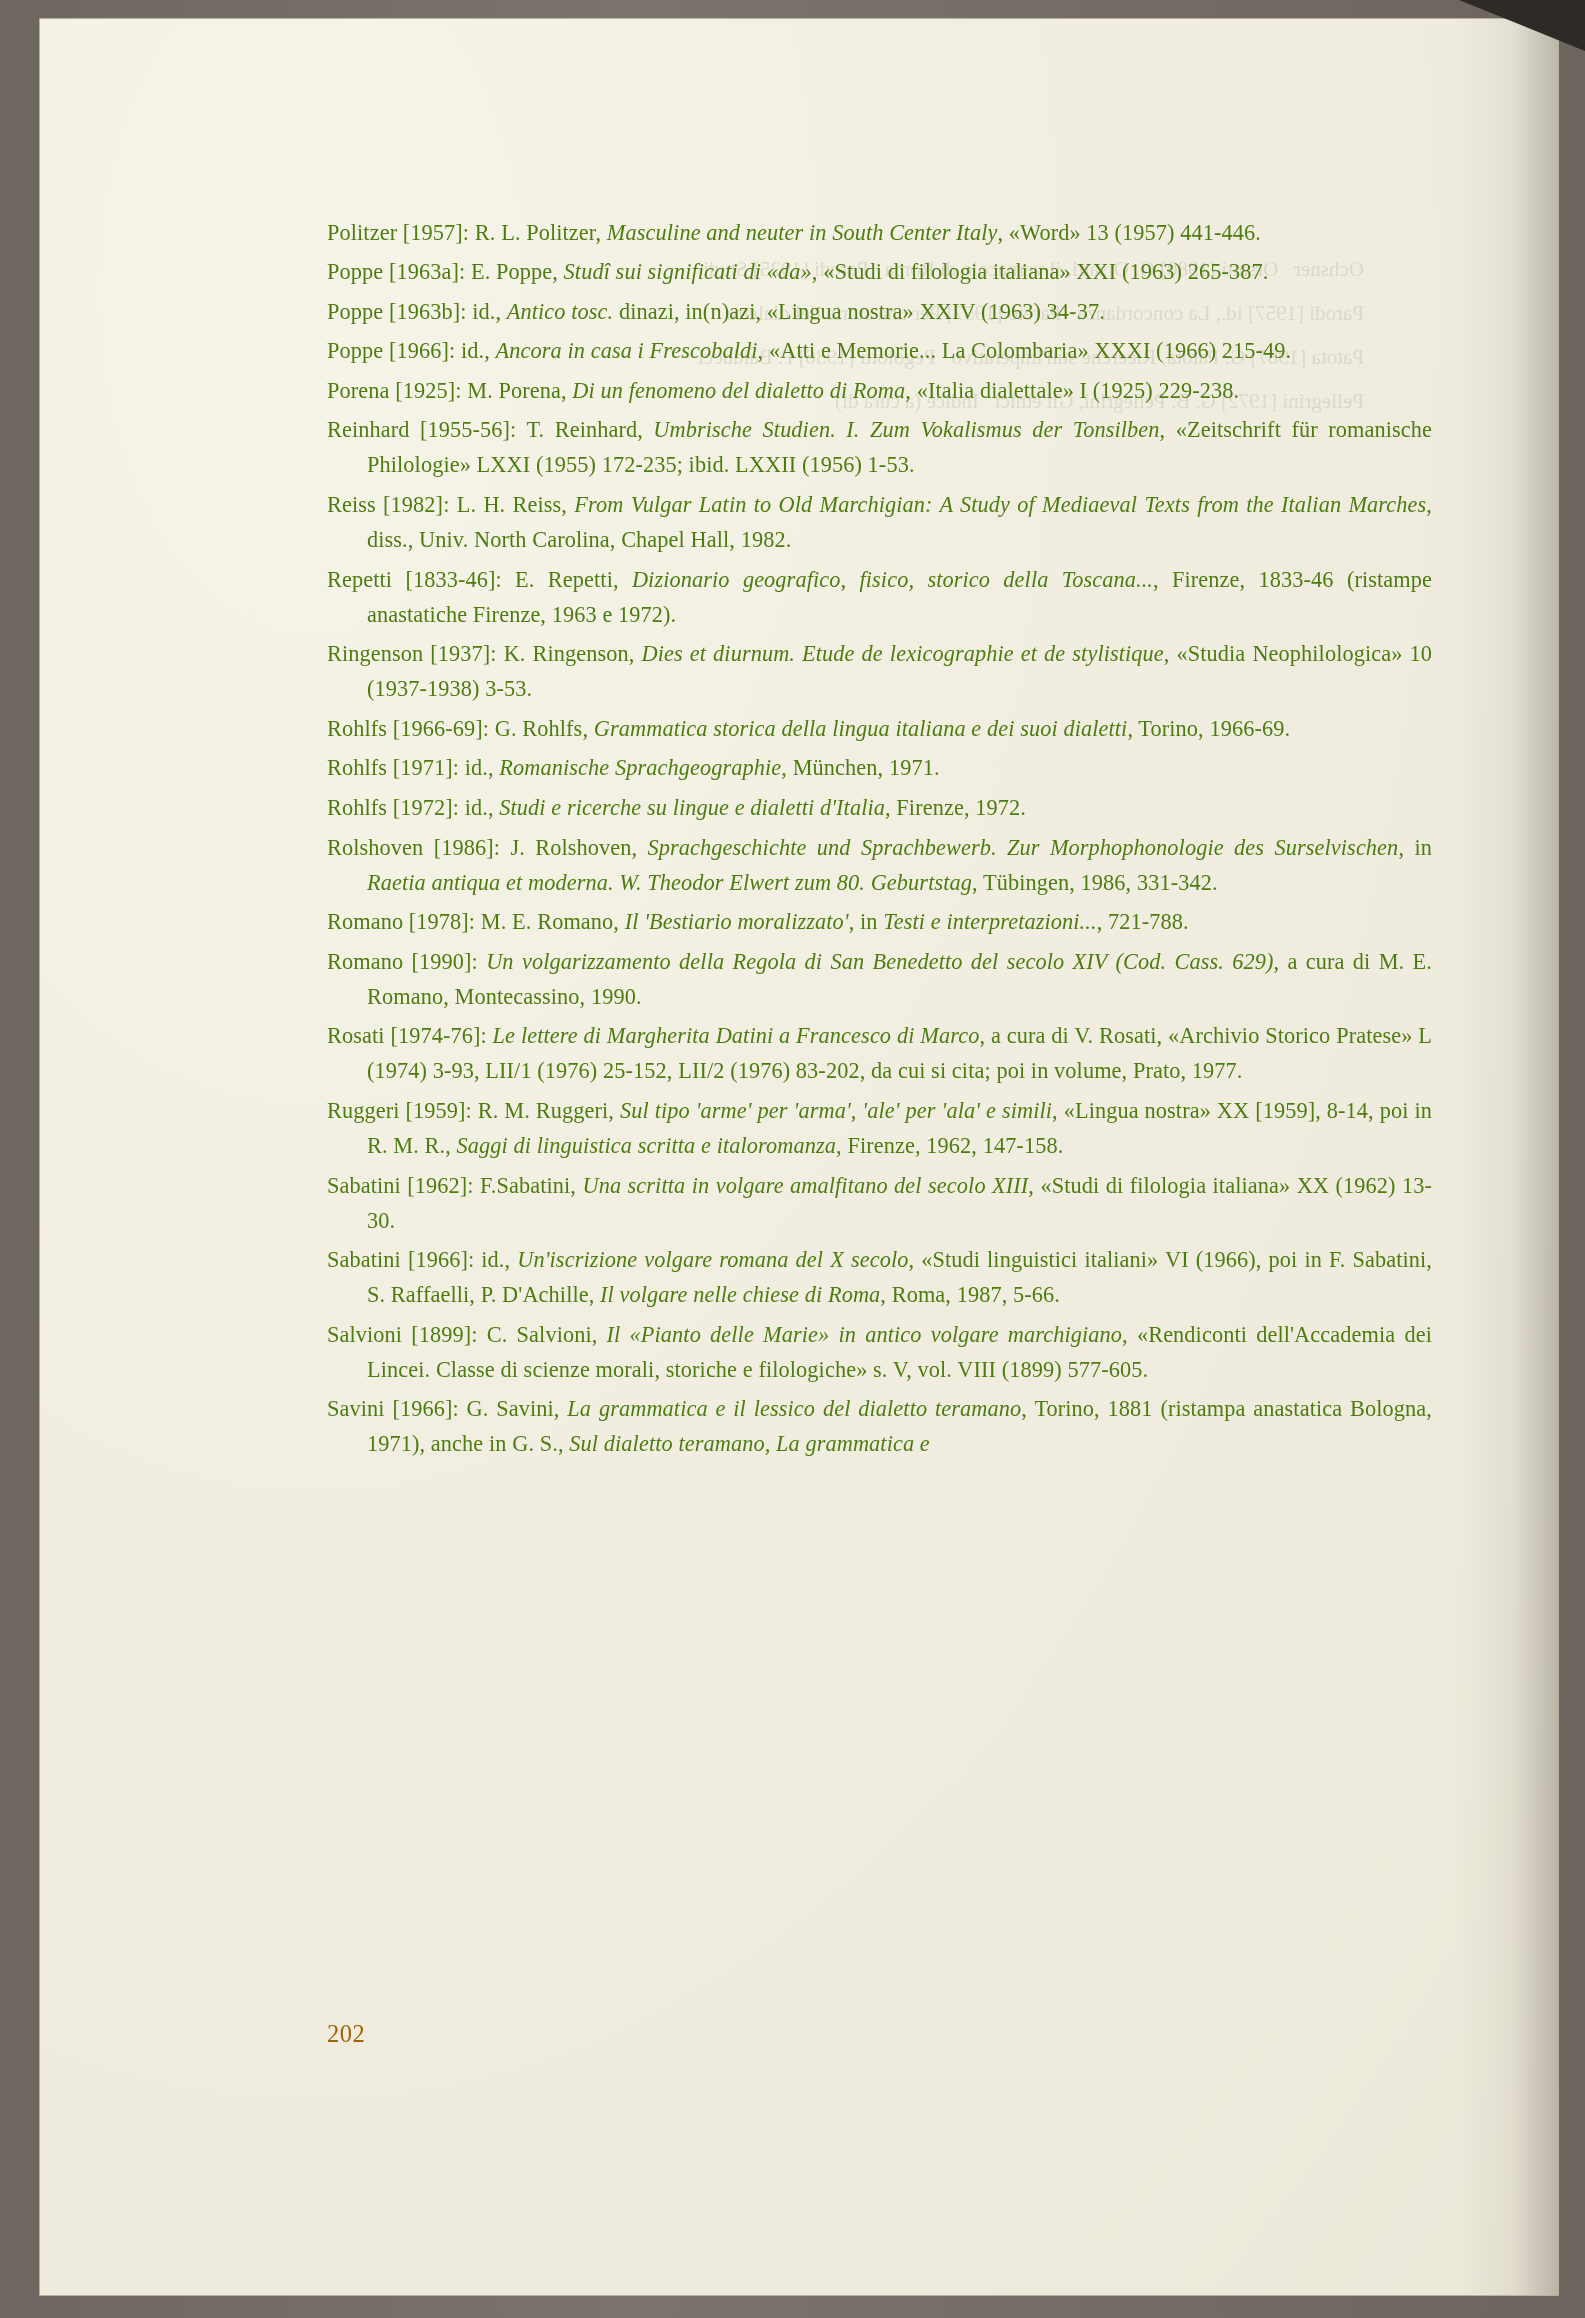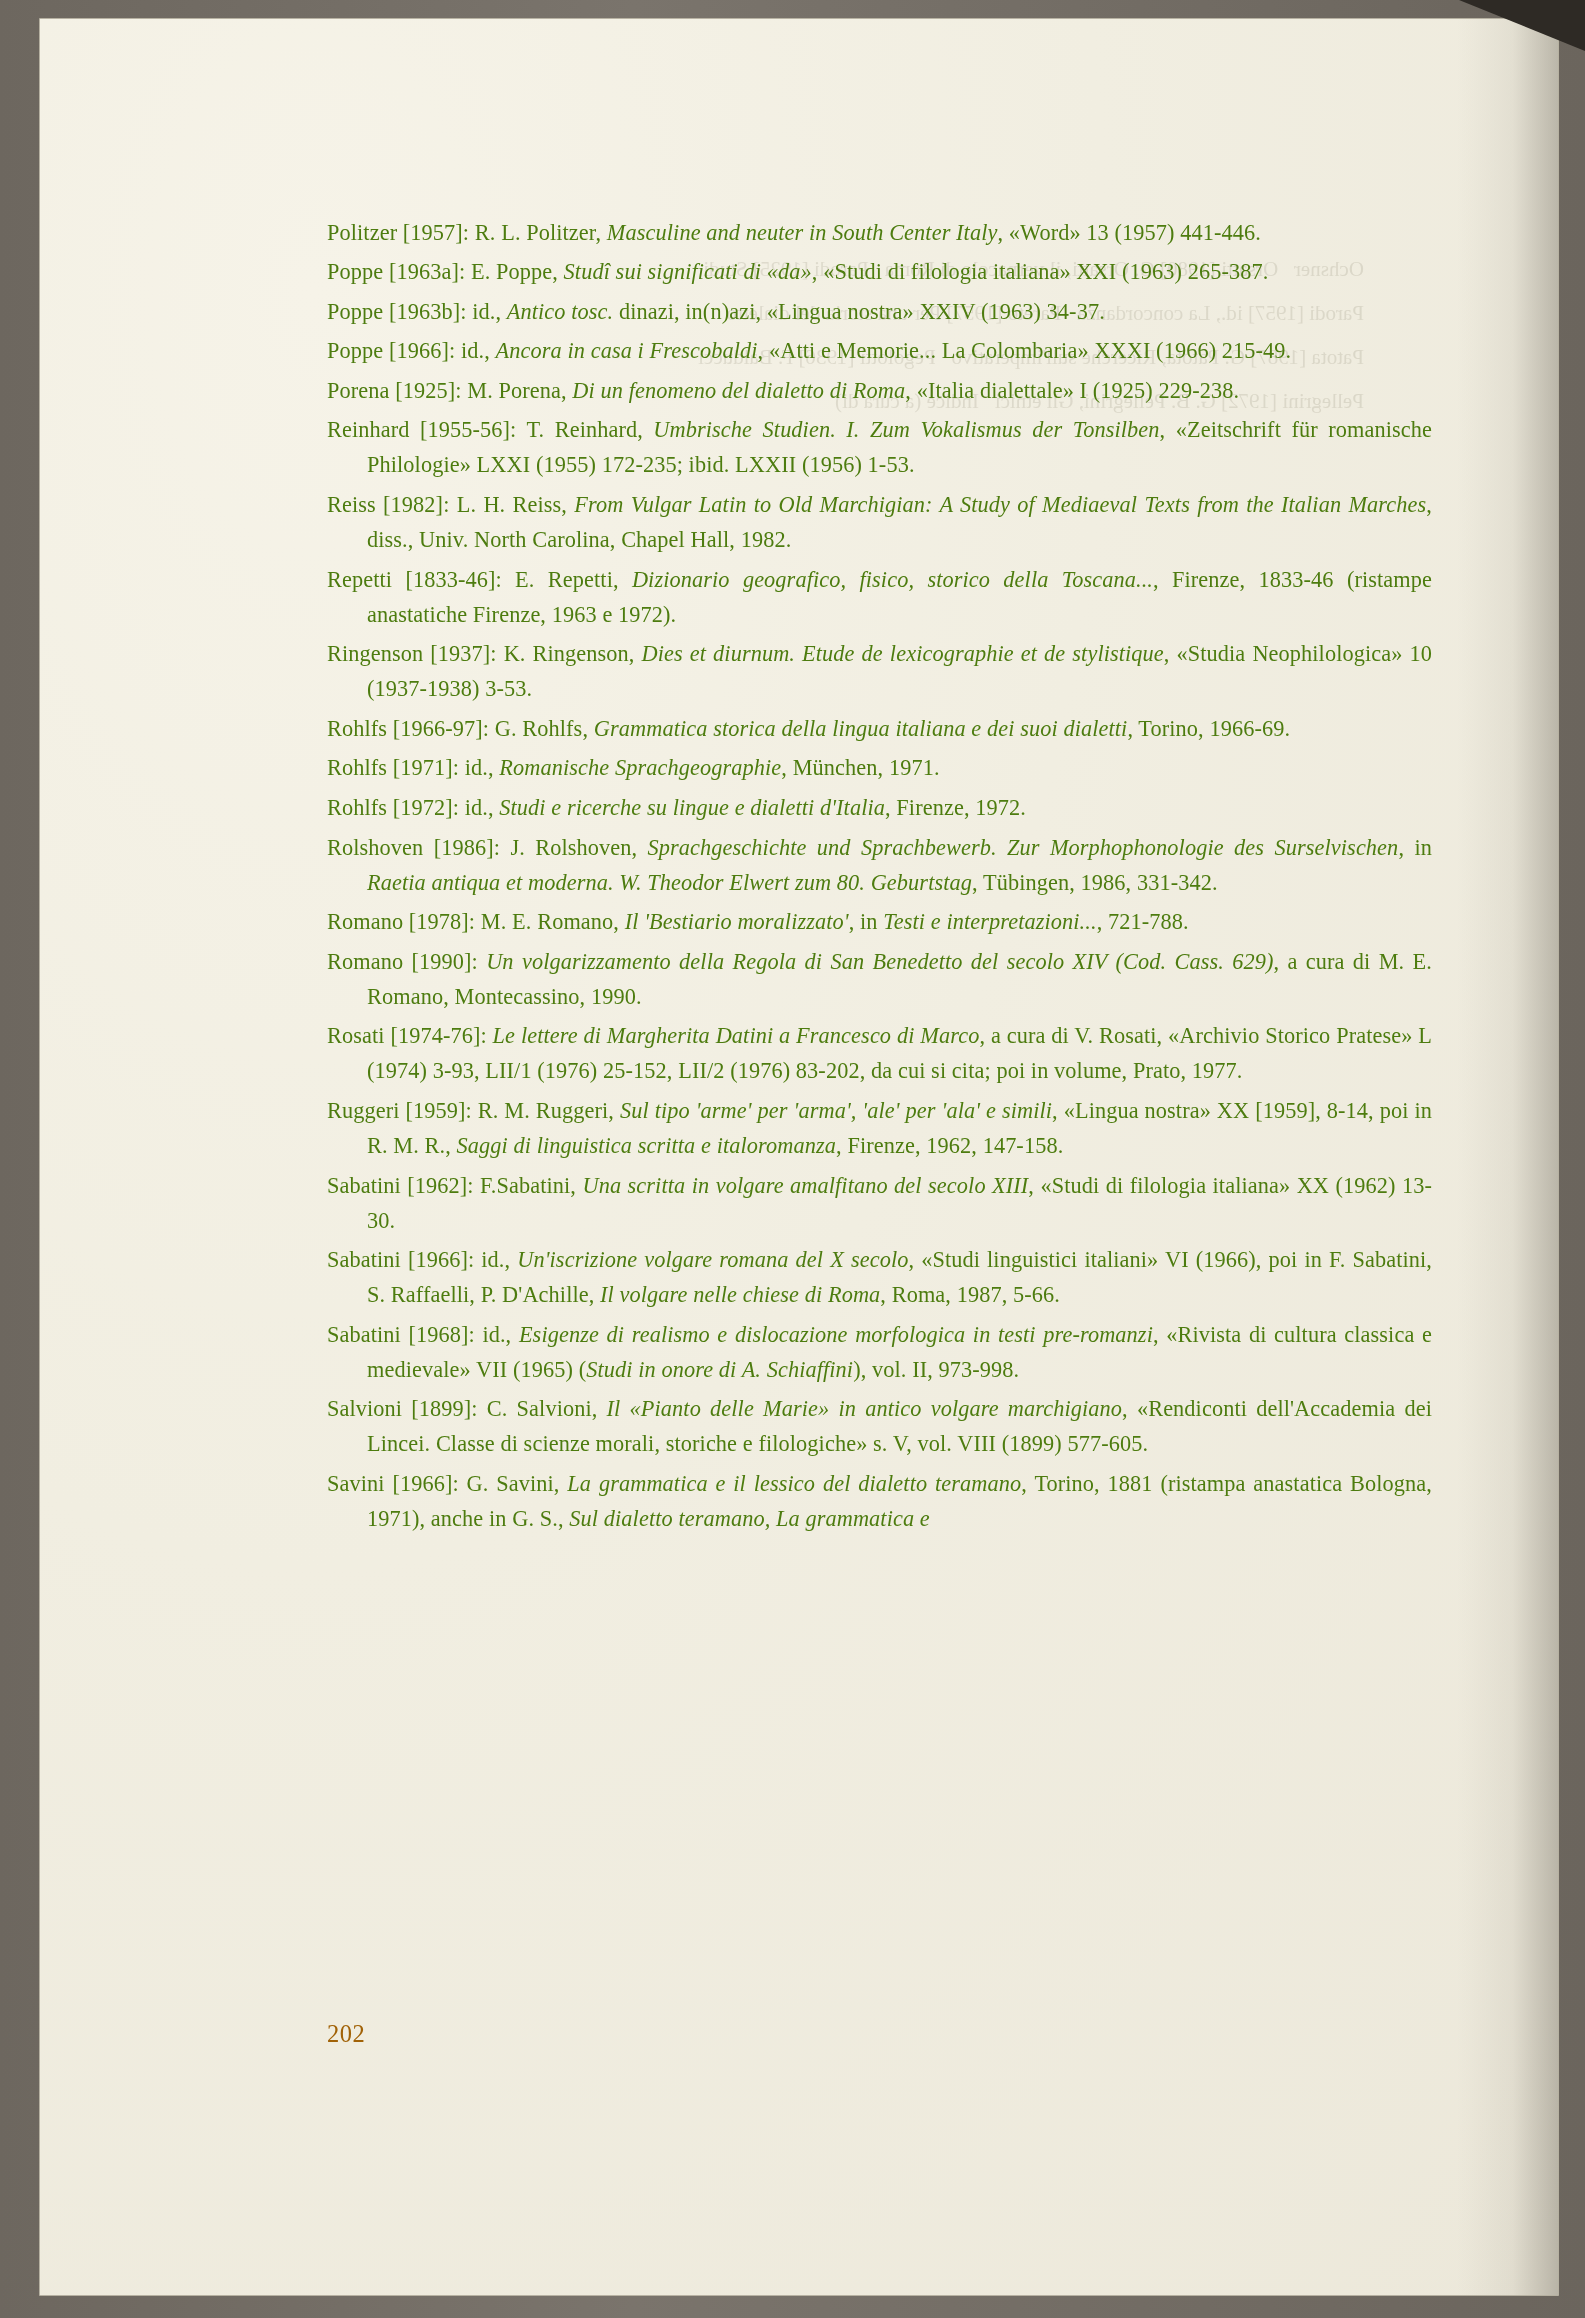--- a/index.html
+++ b/index.html
@@ -122,31 +122,30 @@
   <div id="text-column">
       <p class="ref"><span>Politzer [1957]: R. L. Politzer, </span><i>Masculine and neuter in South Center Italy</i><span>, «Word» 13 (1957) 441-446.</span></p>
       <p class="ref"><span>Poppe [1963a]: E. Poppe, </span><i>Studî sui significati di «da»</i><span>, «Studi di filologia italiana» XXI (1963) 265-387.</span></p>
       <p class="ref"><span>Poppe [1963b]: id., </span><i>Antico tosc.</i><span> dinazi, in(n)azi, «Lingua nostra» XXIV (1963) 34-37.</span></p>
       <p class="ref"><span>Poppe [1966]: id., </span><i>Ancora in casa i Frescobaldi</i><span>, «Atti e Memorie... La Colombaria» XXXI (1966) 215-49.</span></p>
       <p class="ref"><span>Porena [1925]: M. Porena, </span><i>Di un fenomeno del dialetto di Roma</i><span>, «Italia dialettale» I (1925) 229-238.</span></p>
       <p class="ref"><span>Reinhard [1955-56]: T. Reinhard, </span><i>Umbrische Studien. I. Zum Vokalismus der Tonsilben</i><span>, «Zeitschrift für romanische Philologie» LXXI (1955) 172-235; ibid. LXXII (1956) 1-53.</span></p>
       <p class="ref"><span>Reiss [1982]: L. H. Reiss, </span><i>From Vulgar Latin to Old Marchigian: A Study of Mediaeval Texts from the Italian Marches</i><span>, diss., Univ. North Carolina, Chapel Hall, 1982.</span></p>
       <p class="ref"><span>Repetti [1833-46]: E. Repetti, </span><i>Dizionario geografico, fisico, storico della Toscana...</i><span>, Firenze, 1833-46 (ristampe anastatiche Firenze, 1963 e 1972).</span></p>
       <p class="ref"><span>Ringenson [1937]: K. Ringenson, </span><i>Dies et diurnum. Etude de lexicographie et de stylistique</i><span>, «Studia Neophilologica» 10 (1937-1938) 3-53.</span></p>
-      <p class="ref"><span>Rohlfs [1966-97]: G. Rohlfs, </span><i>Grammatica storica della lingua italiana e dei suoi dialetti</i><span>, Torino, 1966-69.</span></p>
+      <p class="ref"><span>Rohlfs [1966-69]: G. Rohlfs, </span><i>Grammatica storica della lingua italiana e dei suoi dialetti</i><span>, Torino, 1966-69.</span></p>
       <p class="ref"><span>Rohlfs [1971]: id., </span><i>Romanische Sprachgeographie</i><span>, München, 1971.</span></p>
       <p class="ref"><span>Rohlfs [1972]: id., </span><i>Studi e ricerche su lingue e dialetti d'Italia</i><span>, Firenze, 1972.</span></p>
       <p class="ref"><span>Rolshoven [1986]: J. Rolshoven, </span><i>Sprachgeschichte und Sprachbewerb. Zur Morphophonologie des Surselvischen</i><span>, in </span><i>Raetia antiqua et moderna. W. Theodor Elwert zum 80. Geburtstag</i><span>, Tübingen, 1986, 331-342.</span></p>
       <p class="ref"><span>Romano [1978]: M. E. Romano, </span><i>Il 'Bestiario moralizzato'</i><span>, in </span><i>Testi e interpretazioni...</i><span>, 721-788.</span></p>
       <p class="ref"><span>Romano [1990]: </span><i>Un volgarizzamento della Regola di San Benedetto del secolo XIV (Cod. Cass. 629)</i><span>, a cura di M. E. Romano, Montecassino, 1990.</span></p>
       <p class="ref"><span>Rosati [1974-76]: </span><i>Le lettere di Margherita Datini a Francesco di Marco</i><span>, a cura di V. Rosati, «Archivio Storico Pratese» L (1974) 3-93, LII/1 (1976) 25-152, LII/2 (1976) 83-202, da cui si cita; poi in volume, Prato, 1977.</span></p>
       <p class="ref"><span>Ruggeri [1959]: R. M. Ruggeri, </span><i>Sul tipo 'arme' per 'arma', 'ale' per 'ala' e simili</i><span>, «Lingua nostra» XX [1959], 8-14, poi in R. M. R., </span><i>Saggi di linguistica scritta e italoromanza</i><span>, Firenze, 1962, 147-158.</span></p>
       <p class="ref"><span>Sabatini [1962]: F.Sabatini, </span><i>Una scritta in volgare amalfitano del secolo XIII</i><span>, «Studi di filologia italiana» XX (1962) 13-30.</span></p>
       <p class="ref"><span>Sabatini [1966]: id., </span><i>Un'iscrizione volgare romana del X secolo</i><span>, «Studi linguistici italiani» VI (1966), poi in F. Sabatini, S. Raffaelli, P. D'Achille, </span><i>Il volgare nelle chiese di Roma</i><span>, Roma, 1987, 5-66.</span></p>
-      <p class="ref"><span>Sabatini [1968]: id., </span><i>Esigenze di realismo e dislocazione morfologica in testi pre-romanzi</i><span>, «Rivista di cultura classica e medievale» VII (1965) (</span><i>Studi in onore di A. Schiaffini</i><span>), vol. II, 973-998.</span></p>
       <p class="ref"><span>Salvioni [1899]: C. Salvioni, </span><i>Il «Pianto delle Marie» in antico volgare marchigiano</i><span>, «Rendiconti dell'Accademia dei Lincei. Classe di scienze morali, storiche e filologiche» s. V, vol. VIII (1899) 577-605.</span></p>
       <p class="ref"><span>Savini [1966]: G. Savini, </span><i>La grammatica e il lessico del dialetto teramano</i><span>, Torino, 1881 (ristampa anastatica Bologna, 1971), anche in G. S., </span><i>Sul dialetto teramano, La grammatica e</i></p>
     </div>
 
   <div id="folio">202</div>
 
   <div id="gutter-shade"></div>
 </div>
 
 <div id="corner-artifact"></div>

